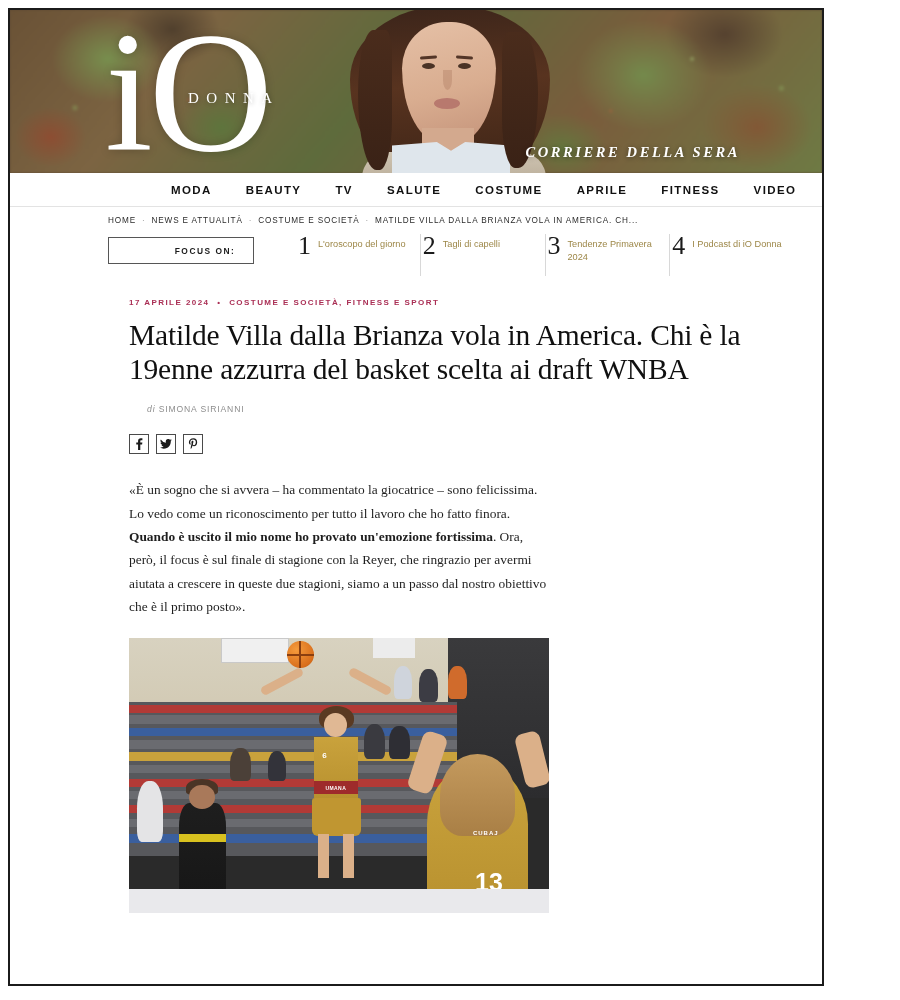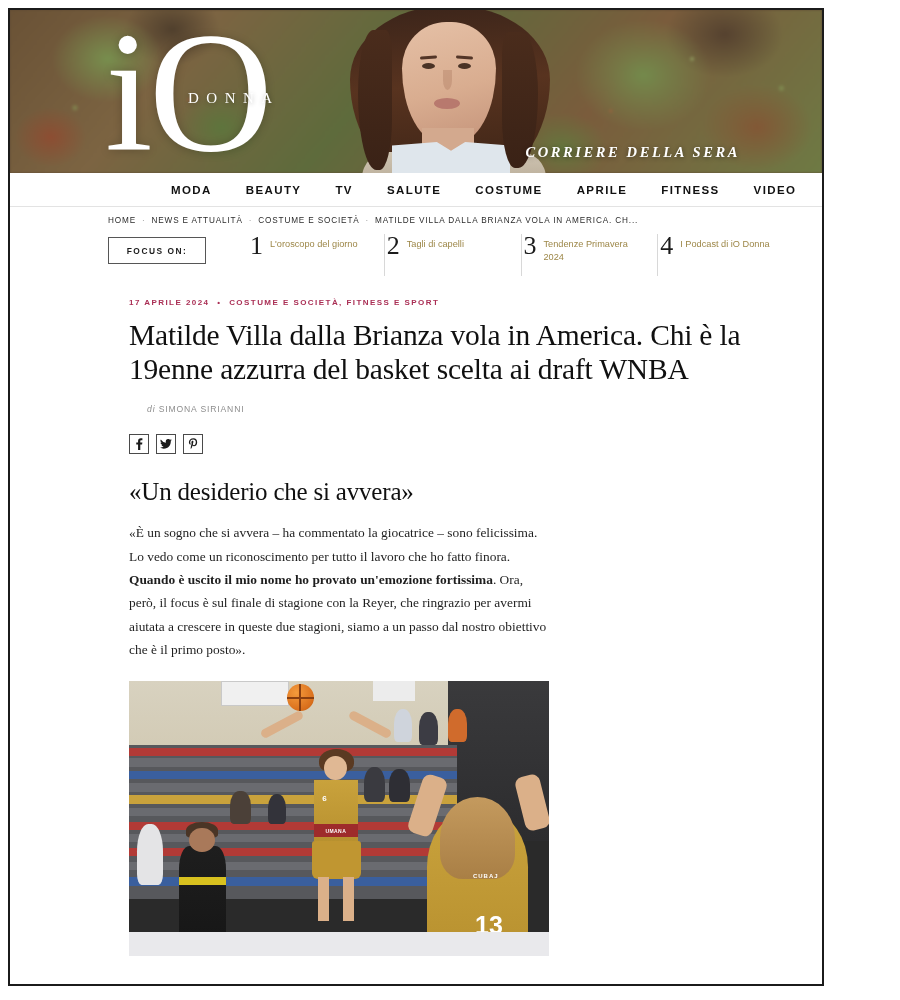--- a/index.html
+++ b/index.html
@@ -133,21 +133,21 @@
   .crumbs .cur{color:#2b2b2b;}
   
   .focus-row{
     margin:3px 0 0 98px;width:686px;height:42px;
     display:flex;align-items:stretch;
   }
   .focus-btn{
     width:96px;height:25px;border:1px solid #565656;
     display:flex;align-items:center;justify-content:center;
     font-size:8.4px;font-weight:bold;letter-spacing:1.5px;color:#1b1b1b;
-    align-self:flex-start;margin-top:3px;cursor:pointer;background:#fff;
+    align-self:flex-start;margin-top:3px;cursor:pointer;background:#fff;padding-left:48px;
   }
   .focus-items{display:flex;flex:1;margin-left:42px;}
   .focus-item{
     flex:1;display:flex;align-items:flex-start;gap:7px;
     border-left:1px solid #d8d8d8;padding-left:0;margin-right:10px;
     cursor:pointer;
   }
   .focus-item:first-child{border-left:none;}
   .f-num{
     font-family:"Liberation Serif", serif;font-size:26px;line-height:.95;
@@ -374,21 +374,20 @@
             <path d="M11.9 1.2c-.44.2-.9.33-1.4.39.5-.3.89-.78 1.07-1.35-.47.28-1 .48-1.55.6A2.44 2.44 0 0 0 5.85 3.1c0 .19.02.38.06.56A6.93 6.93 0 0 1 .83.45a2.44 2.44 0 0 0 .75 3.26c-.4-.01-.78-.12-1.1-.3v.03c0 1.18.83 2.17 1.94 2.39a2.4 2.4 0 0 1-1.1.04 2.45 2.45 0 0 0 2.28 1.7A4.9 4.9 0 0 1 0 8.58a6.9 6.9 0 0 0 3.77 1.11c4.52 0 7-3.75 7-7v-.32c.48-.35.9-.78 1.23-1.27z" fill="#1b1b1b"></path>
           </svg>
       </div>
       <div class="share-btn">
         <svg width="11" height="12" viewBox="0 0 11 12">
             <path d="M5.6.3C2.6.3.9 2.2.9 4.2c0 .93.52 2.08 1.35 2.45.13.06.2.03.23-.1l.19-.73c.02-.07 0-.12-.05-.18a1.9 1.9 0 0 1-.4-1.16 2.9 2.9 0 0 1 3.04-2.93c1.66 0 2.57 1 2.57 2.34 0 1.77-.79 3.26-1.96 3.26-.65 0-1.13-.53-.98-1.18.19-.78.55-1.62.55-2.18 0-.5-.27-.92-.83-.92-.66 0-1.19.68-1.19 1.59 0 .58.2.97.2.97l-.79 3.3c-.23.98-.03 2.19-.02 2.31 0 .07.1.09.14.04.06-.08.83-1.02 1.09-1.97l.42-1.6c.21.39.82.73 1.47.73 1.93 0 3.24-1.74 3.24-4.08C9.17 1.97 7.68.3 5.6.3z" fill="#1b1b1b"></path>
           </svg>
       </div>
     </div>
 
-    <h2 class="subhead">«Un desiderio che si avvera»</h2>
 
     <p class="body-p"><span>«È un sogno che si avvera – ha commentato la giocatrice – sono felicissima. Lo vedo come un riconoscimento per tutto il lavoro che ho fatto finora. </span><b>Quando è uscito il mio nome ho provato un'emozione fortissima</b><span>. Ora, però, il focus è sul finale di stagione con la Reyer, che ringrazio per avermi aiutata a crescere in queste due stagioni, siamo a un passo dal nostro obiettivo che è il primo posto».</span></p>
 
     <div class="photo">
       <div class="ph-wall"></div>
       <div class="ph-banner"></div>
       <div class="ph-banner2"></div>
       <div class="ph-dark"></div>
       <div class="ph-stands">
         <div class="ph-row red" style="top:2%"></div>

